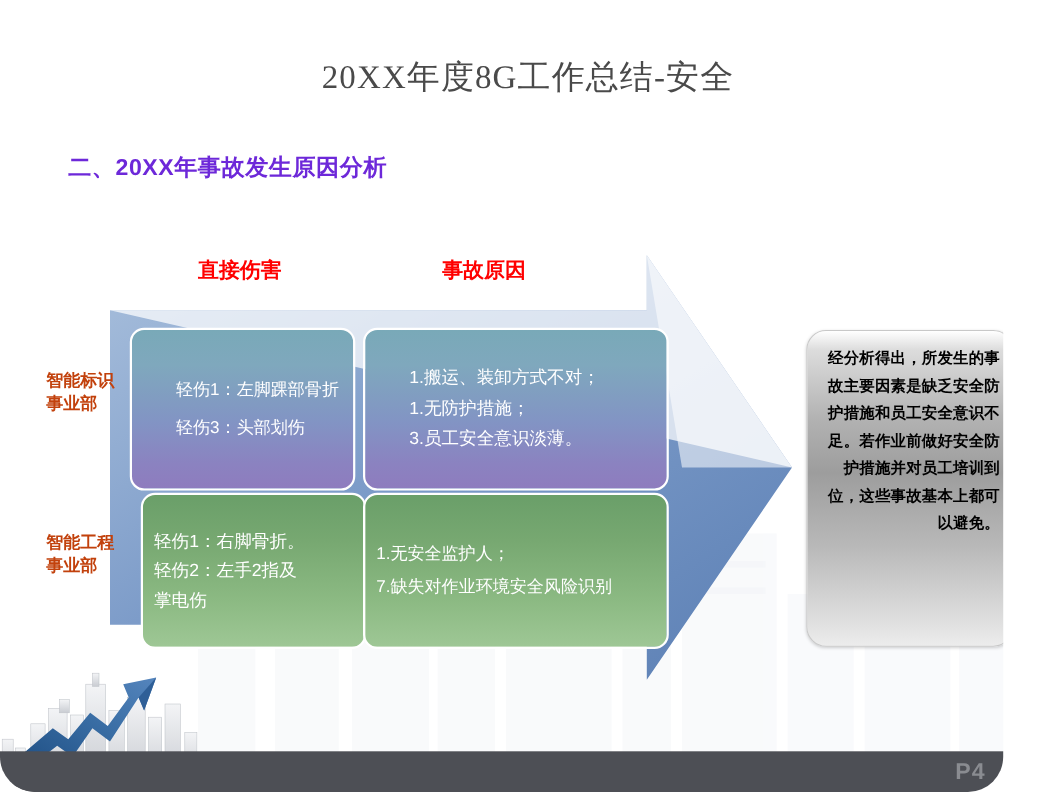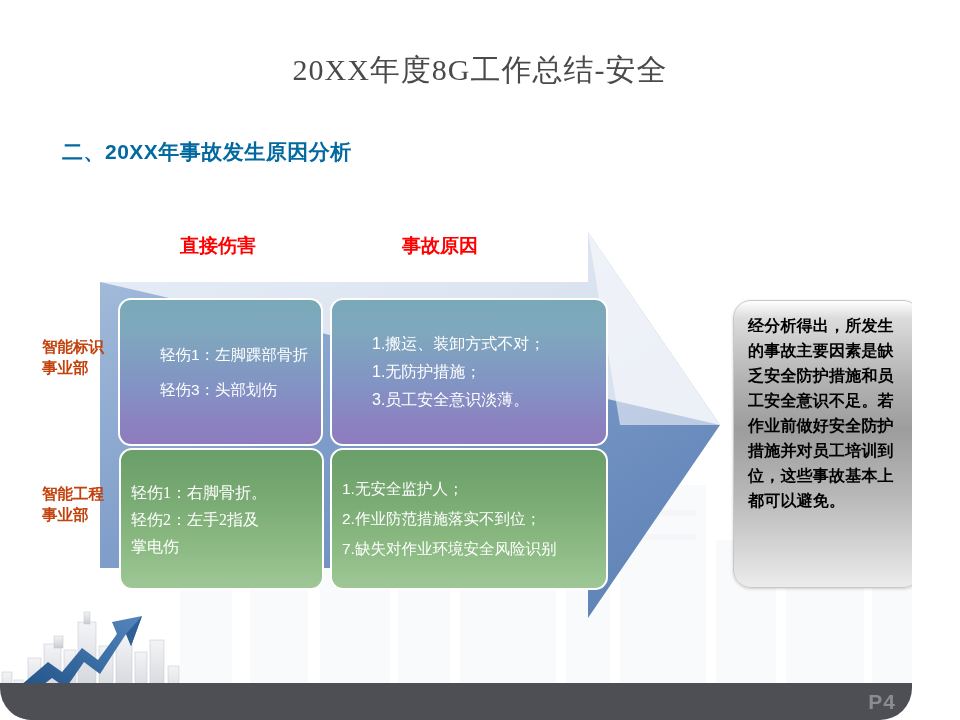--- a/index.html
+++ b/index.html
@@ -40,21 +40,21 @@
     letter-spacing: 1px;
     white-space: nowrap;
   }
 
   
   .section-heading {
     position: absolute;
     left: 62px; top: 138px;
     font-size: 21px;
     font-weight: bold;
-    color: #0369a1;
+    color: #6d28d9;
     letter-spacing: 0.5px;
     white-space: nowrap;
   }
 
   
   .big-arrow {
     position: absolute;
     left: 100px; top: 225px;
     width: 620px; height: 400px;
     pointer-events: none;
@@ -110,21 +110,21 @@
     background: linear-gradient(to bottom, #79a9b8 0%, #7fa8bd 22%, #8294c4 58%, #8b82c0 85%, #8e7cbe 100%);
     padding-left: 30px;
   }
   
   .cbox.green {
     background: linear-gradient(to bottom, #6a9f69 0%, #77a871 30%, #8cba83 70%, #9ec795 100%);
   }
 
   #box-0-0 { left: 118px; top: 298px; width: 205px; height: 148px; }
   #box-0-1 { left: 330px; top: 298px; width: 278px; height: 148px; }
-  #box-1-0 { left: 119px; top: 448px; width: 205px; height: 142px; font-family: Liberation Serif, serif; }
+  #box-1-0 { left: 128px; top: 448px; width: 205px; height: 142px; }
   #box-1-1 { left: 330px; top: 448px; width: 278px; height: 142px; }
 
   #box-0-0 .inner { font-size: 15.5px; line-height: 27px; }
   #box-0-1 .inner { font-size: 16px;   line-height: 28px; }
   #box-1-0 .inner { font-size: 16px;   line-height: 27px; }
   #box-1-1 .inner { font-size: 15.5px; line-height: 30px; }
 
   .cbox p.spacer { height: 8px; }
 
   
@@ -133,25 +133,26 @@
     left: 733px; top: 300px;
     width: 188px; height: 288px;
     border-radius: 18px;
     box-sizing: border-box;
     border: 1px solid #c8c8c8;
     background: linear-gradient(to bottom, #ffffff 0%, #dcdcdc 6%, #b2b2b2 28%, #9d9d9d 45%, #b8b8b8 68%, #d8d8d8 88%, #ececec 100%);
     box-shadow: 0 1px 3px rgba(0,0,0,0.18);
   }
   #conclusion .ctext {
     padding: 12px 11px 0 14px;
-    font-size: 16px;
+    font-size: 14px;
     font-weight: bold;
     line-height: 25px;
     color: #000000;
     letter-spacing: 0.2px;
+    text-align: right;
   }
 
   
   .city-graphic {
     position: absolute;
     left: 0; bottom: 0;
     width: 300px; height: 120px;
     pointer-events: none;
   }
 
@@ -249,21 +250,20 @@
     <div class="inner">
       <p>轻伤1：右脚骨折。</p>
       <p>轻伤2：左手2指及</p>
       <p>掌电伤</p>
     </div>
   </div>
 
   <div class="cbox green" id="box-1-1">
     <div class="inner">
       <p>1.无安全监护人；</p>
-      <p>2.作业防范措施落实不到位；</p>
       <p>7.缺失对作业环境安全风险识别</p>
     </div>
   </div>
 
   <div id="conclusion">
     <div class="ctext">经分析得出，所发生的事故主要因素是缺乏安全防护措施和员工安全意识不足。若作业前做好安全防护措施并对员工培训到位，这些事故基本上都可以避免。</div>
   </div>
 
   <svg class="city-graphic" viewBox="0 0 300 120">
     <defs>

